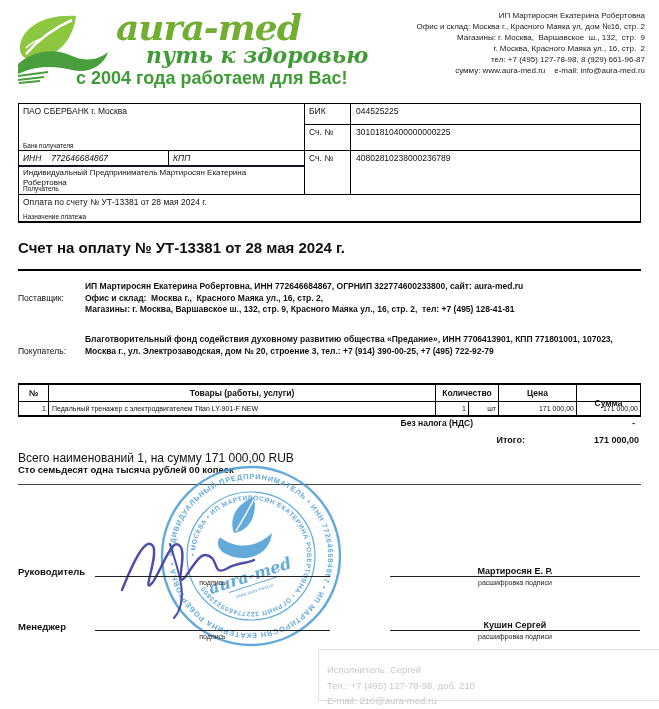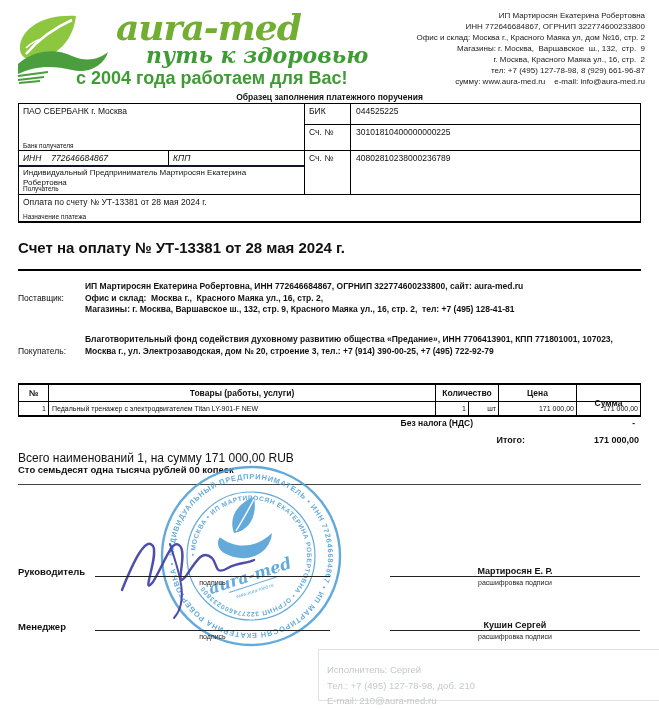--- a/index.html
+++ b/index.html
@@ -107,29 +107,27 @@
     <path d="M30,26 C22,28 16,32 12,36 M44,16 C36,20 30,24 24,30" style="stroke:#fff;stroke-width:1.6;fill:none"></path>
     <path d="M4,52 C20,38 42,36 58,44 C72,50 84,48 94,40 C90,54 74,62 58,58 C38,53 20,54 4,62 Z" style="fill:var(--leaf_dark)"></path>
     <path d="M4,64 L34,60 M4,68 L30,65 M5,71 L26,69" style="stroke:var(--leaf_dark);stroke-width:2;fill:none"></path>
   </svg>
   <div class="brand">aura-med</div>
   <div class="brand-script">путь к здоровью</div>
   <div class="brand-tagline">с 2004 года работаем для Вас!</div>
 
   <div class="hdr-info">
     <div class="u-pre">ИП Мартиросян Екатерина Робертовна</div>
-    <div class="u-pre">ИНН 772646684867, ОГРНИП 322774600233800</div>
     <div class="u-pre">Офис и склад: Москва г., Красного Маяка ул, дом №16, стр. 2</div>
     <div class="u-pre">Магазины: г. Москва,  Варшавское  ш., 132,  стр.  9</div>
     <div class="u-pre">г. Москва, Красного Маяка ул., 16, стр.  2</div>
     <div class="u-pre">тел: +7 (495) 127-78-98, 8 (929) 661-96-87</div>
     <div class="u-pre">сумму: www.aura-med.ru    e-mail: info@aura-med.ru</div>
   </div>
 
-  <div class="pay-title">Образец заполнения платежного поручения</div>
 
   <div class="pay-table">
     <div class="pt-rowA">
       <div class="pt-left">
         <div>ПАО СБЕРБАНК г. Москва</div>
         <div class="caption">Банк получателя</div>
       </div>
       <div class="pt-right">
         <div class="pt-sub pt-sub1">
           <div class="pt-lbl">БИК</div>

